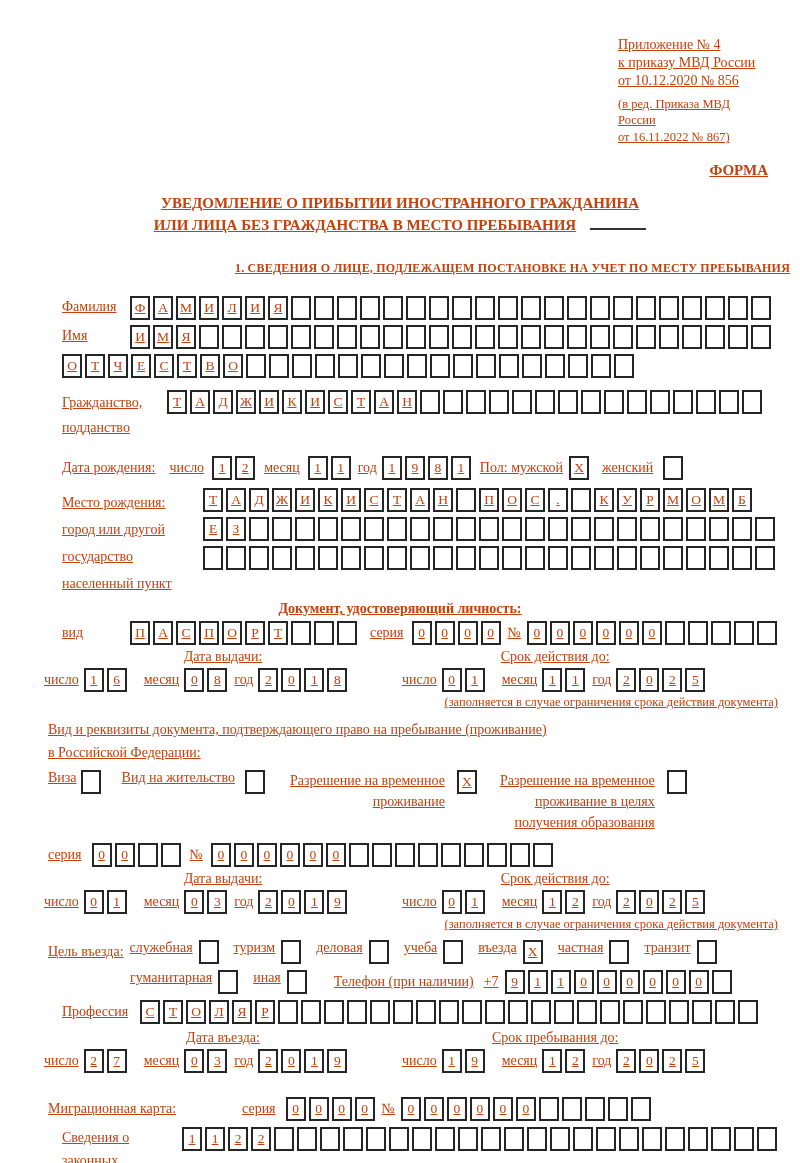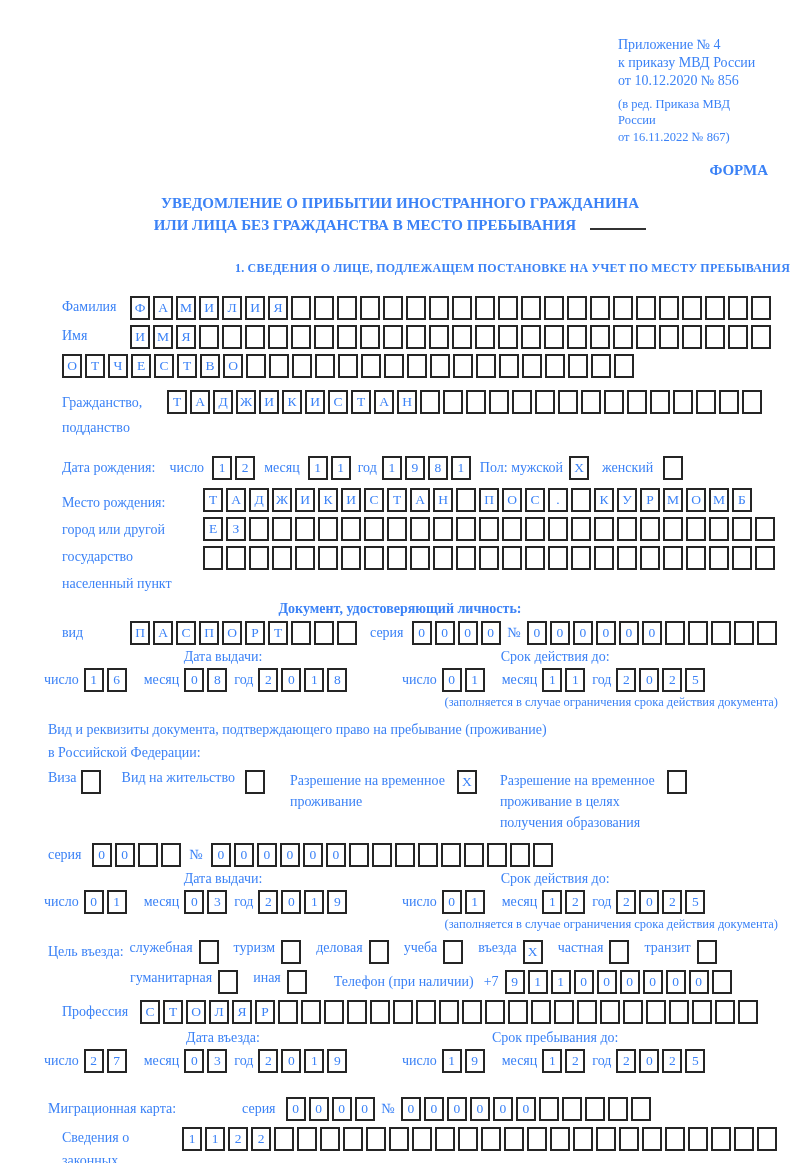--- a/index.html
+++ b/index.html
@@ -1,17 +1,17 @@
 <!DOCTYPE html>
 <html lang="ru"><head>
 <meta charset="utf-8">
 <style>
   html,body{margin:0;padding:0;background:#fff;}
-  .page{position:relative;width:800px;height:1163px;background:#fff;color:#3b82f6;
-        font-family:"Liberation Serif","DejaVu Serif",serif;font-size:14px;overflow:hidden;}
+  .page{position:relative;width:800px;height:1163px;background:#fff;color:#c2410c;
+        font-family:"Liberation Serif","DejaVu Serif",serif;font-size:14px;overflow:hidden;text-decoration:underline;}
   .appendix{margin:36px 30px 0 618px;line-height:1.3;}
   .appendix .amend{font-size:12.5px;margin-top:5px;line-height:1.35;}
   .forma{text-align:right;margin:16px 32px 0 0;font-weight:bold;font-size:15px;}
   .title{margin-top:14px;text-align:center;font-weight:bold;font-size:15px;line-height:1.45;}
   .uline{display:inline-block;width:56px;height:13px;border-bottom:2px solid #333;margin-left:14px;}
   .sect{margin:24px 10px 20px 10px;text-align:right;font-weight:bold;font-size:12px;letter-spacing:.2px;}
   .frow{display:flex;align-items:flex-start;margin:0 0 5px 62px;}
   .flabel{flex:0 0 auto;padding-top:3px;}
   .ml2{line-height:1.8;padding-top:0;}
   .cells{display:flex;flex-wrap:nowrap;}
@@ -22,21 +22,21 @@
   .dates{display:flex;margin-left:44px;margin-top:2px;}
   .dg{display:flex;flex-direction:column;}
   .dg-head{text-align:center;margin-bottom:3px;}
   .dg-line{display:flex;align-items:center;}
   .dg-line .t{margin-right:5px;}
   .dg-line .gap{width:14px;}
   .note{text-align:right;margin:3px 22px 8px 0;font-size:12.5px;}
   .intro{margin:4px 0 2px 48px;line-height:1.65;}
   .visa-row{display:flex;align-items:flex-start;margin:6px 0 10px 48px;}
   .opt{display:flex;align-items:flex-start;}
-  .opt .c{text-align:left;line-height:1.5;}
+  .opt .c{text-align:right;line-height:1.5;}
   .p-row{display:flex;align-items:center;margin:2px 0 6px 48px;flex-wrap:nowrap;}
   .p-row .t{margin-right:6px;}
   .p-row .sp{width:12px;}
   .rep{display:flex;align-items:flex-start;margin:6px 0 0 62px;}
   .rep-label{flex:0 0 120px;line-height:1.6;}
 </style>
 </head>
 <body>
 
 <div class="page">

